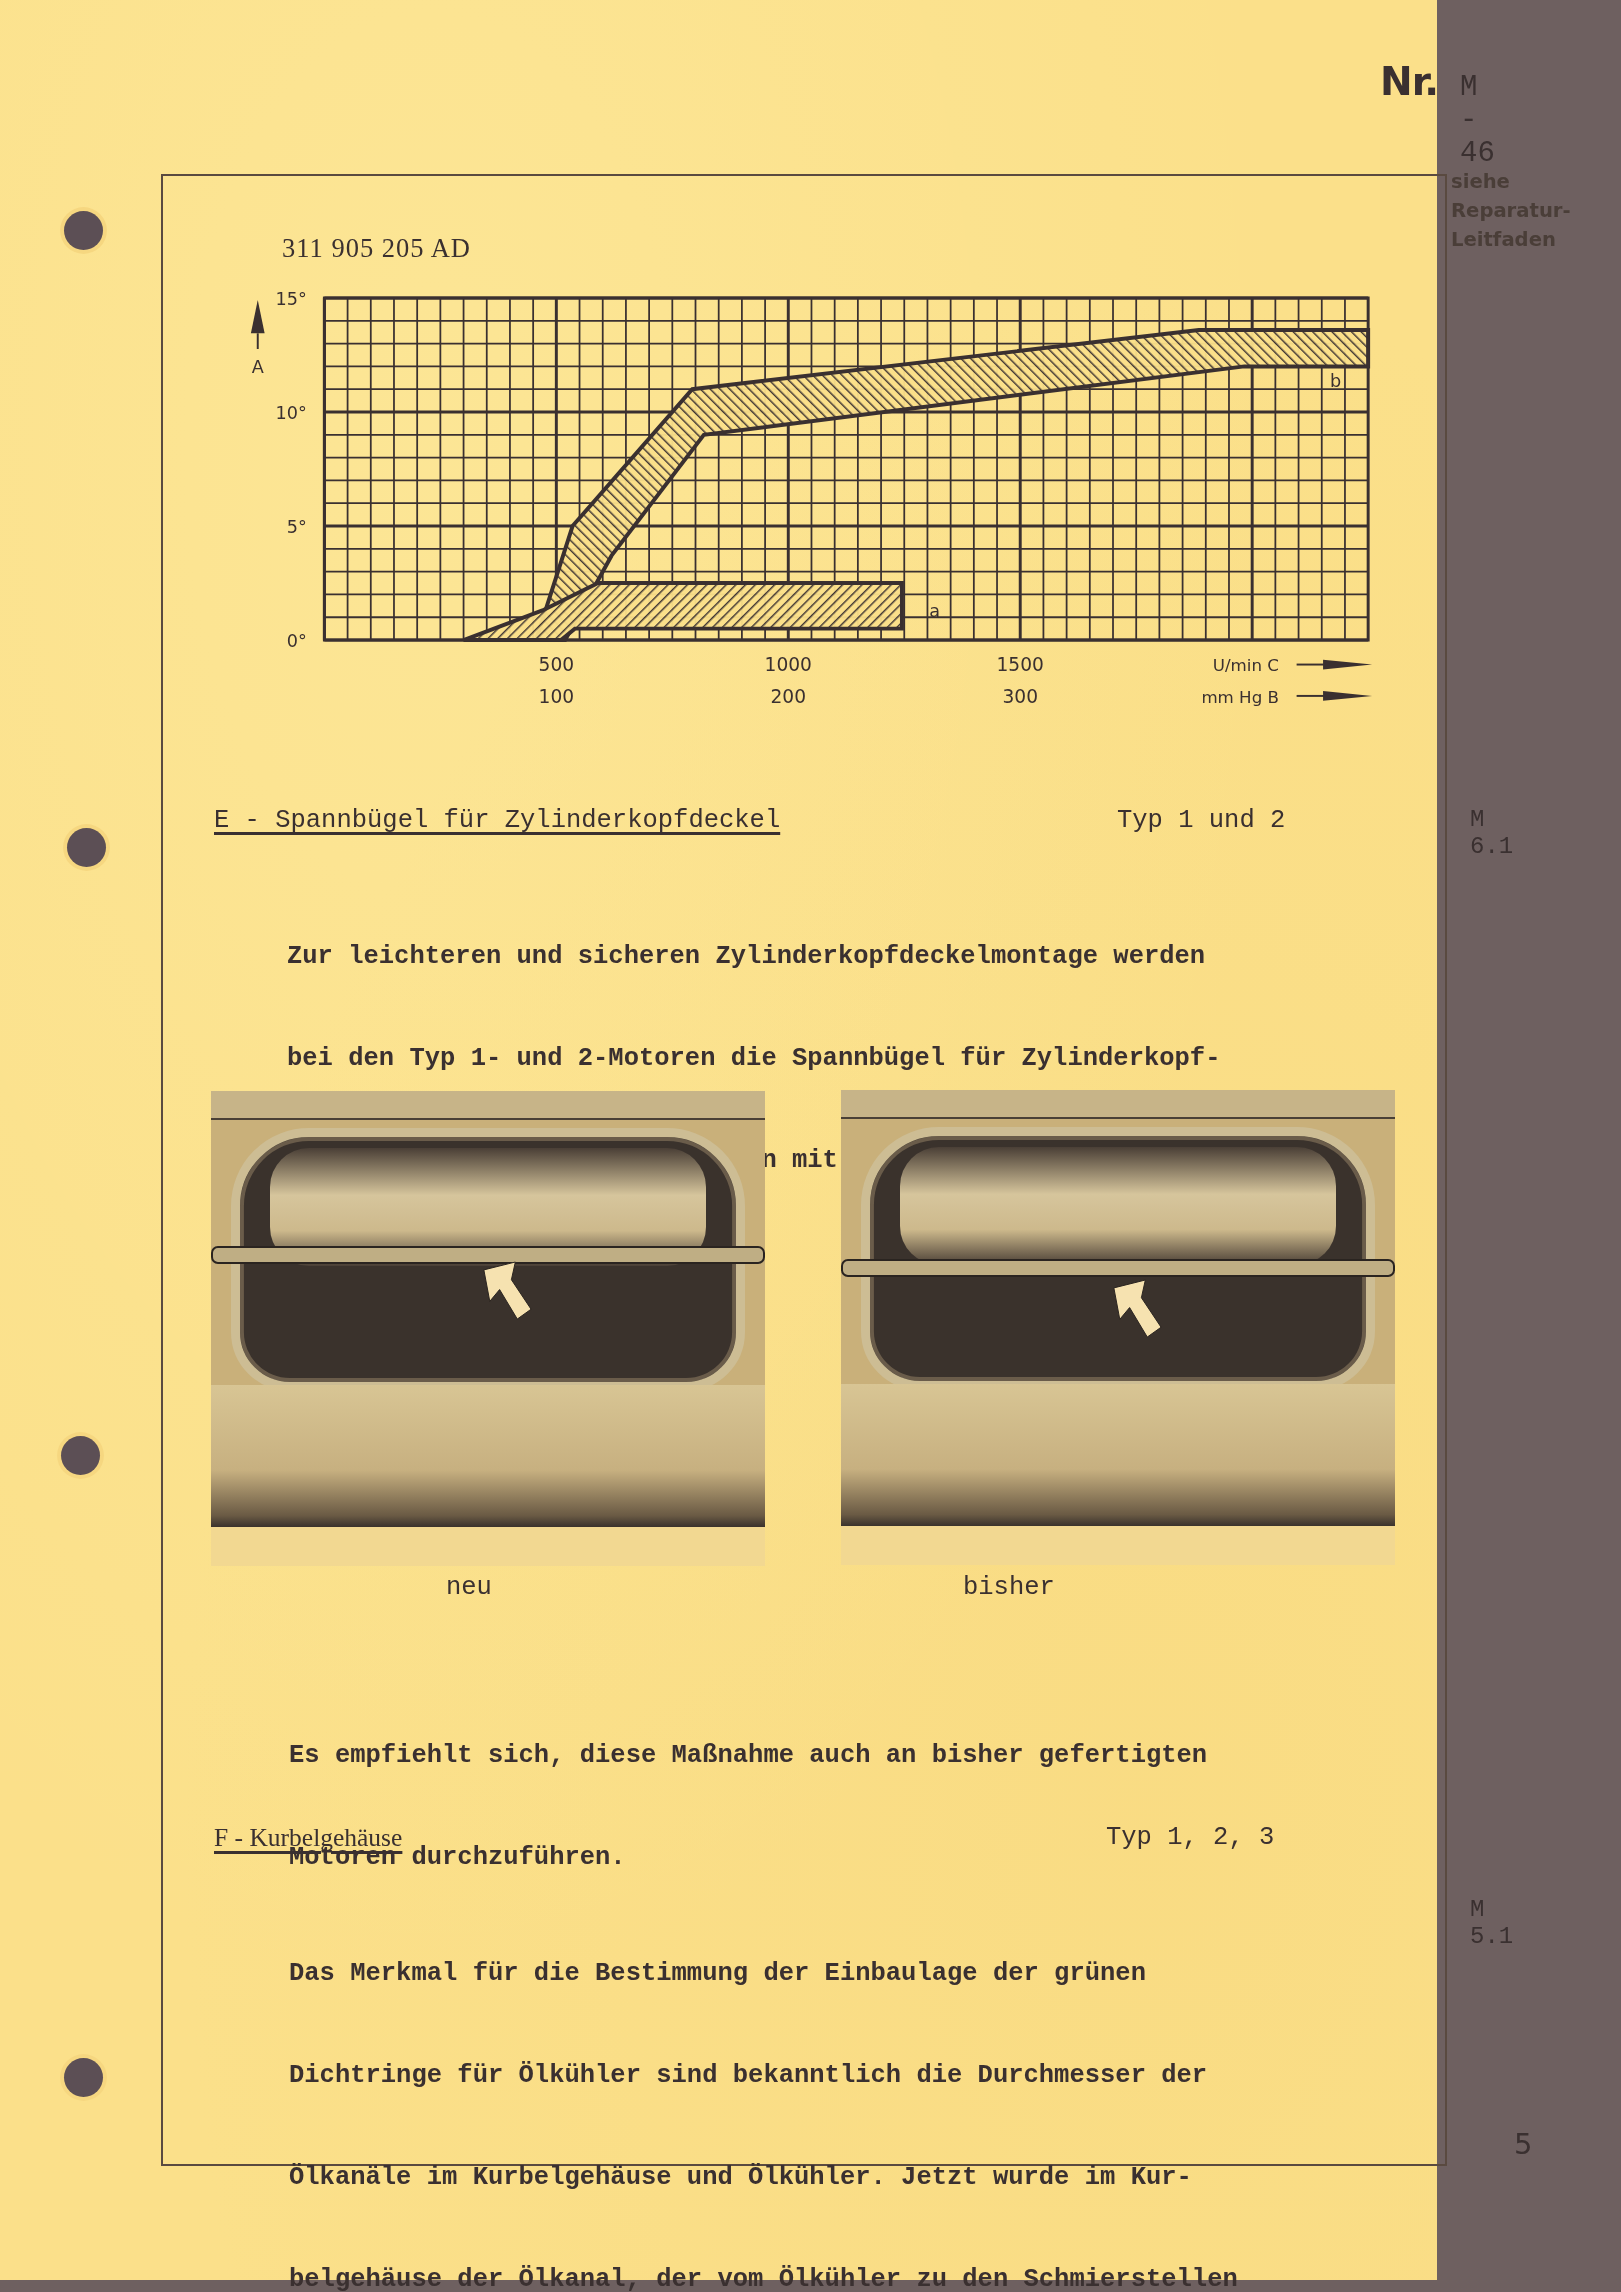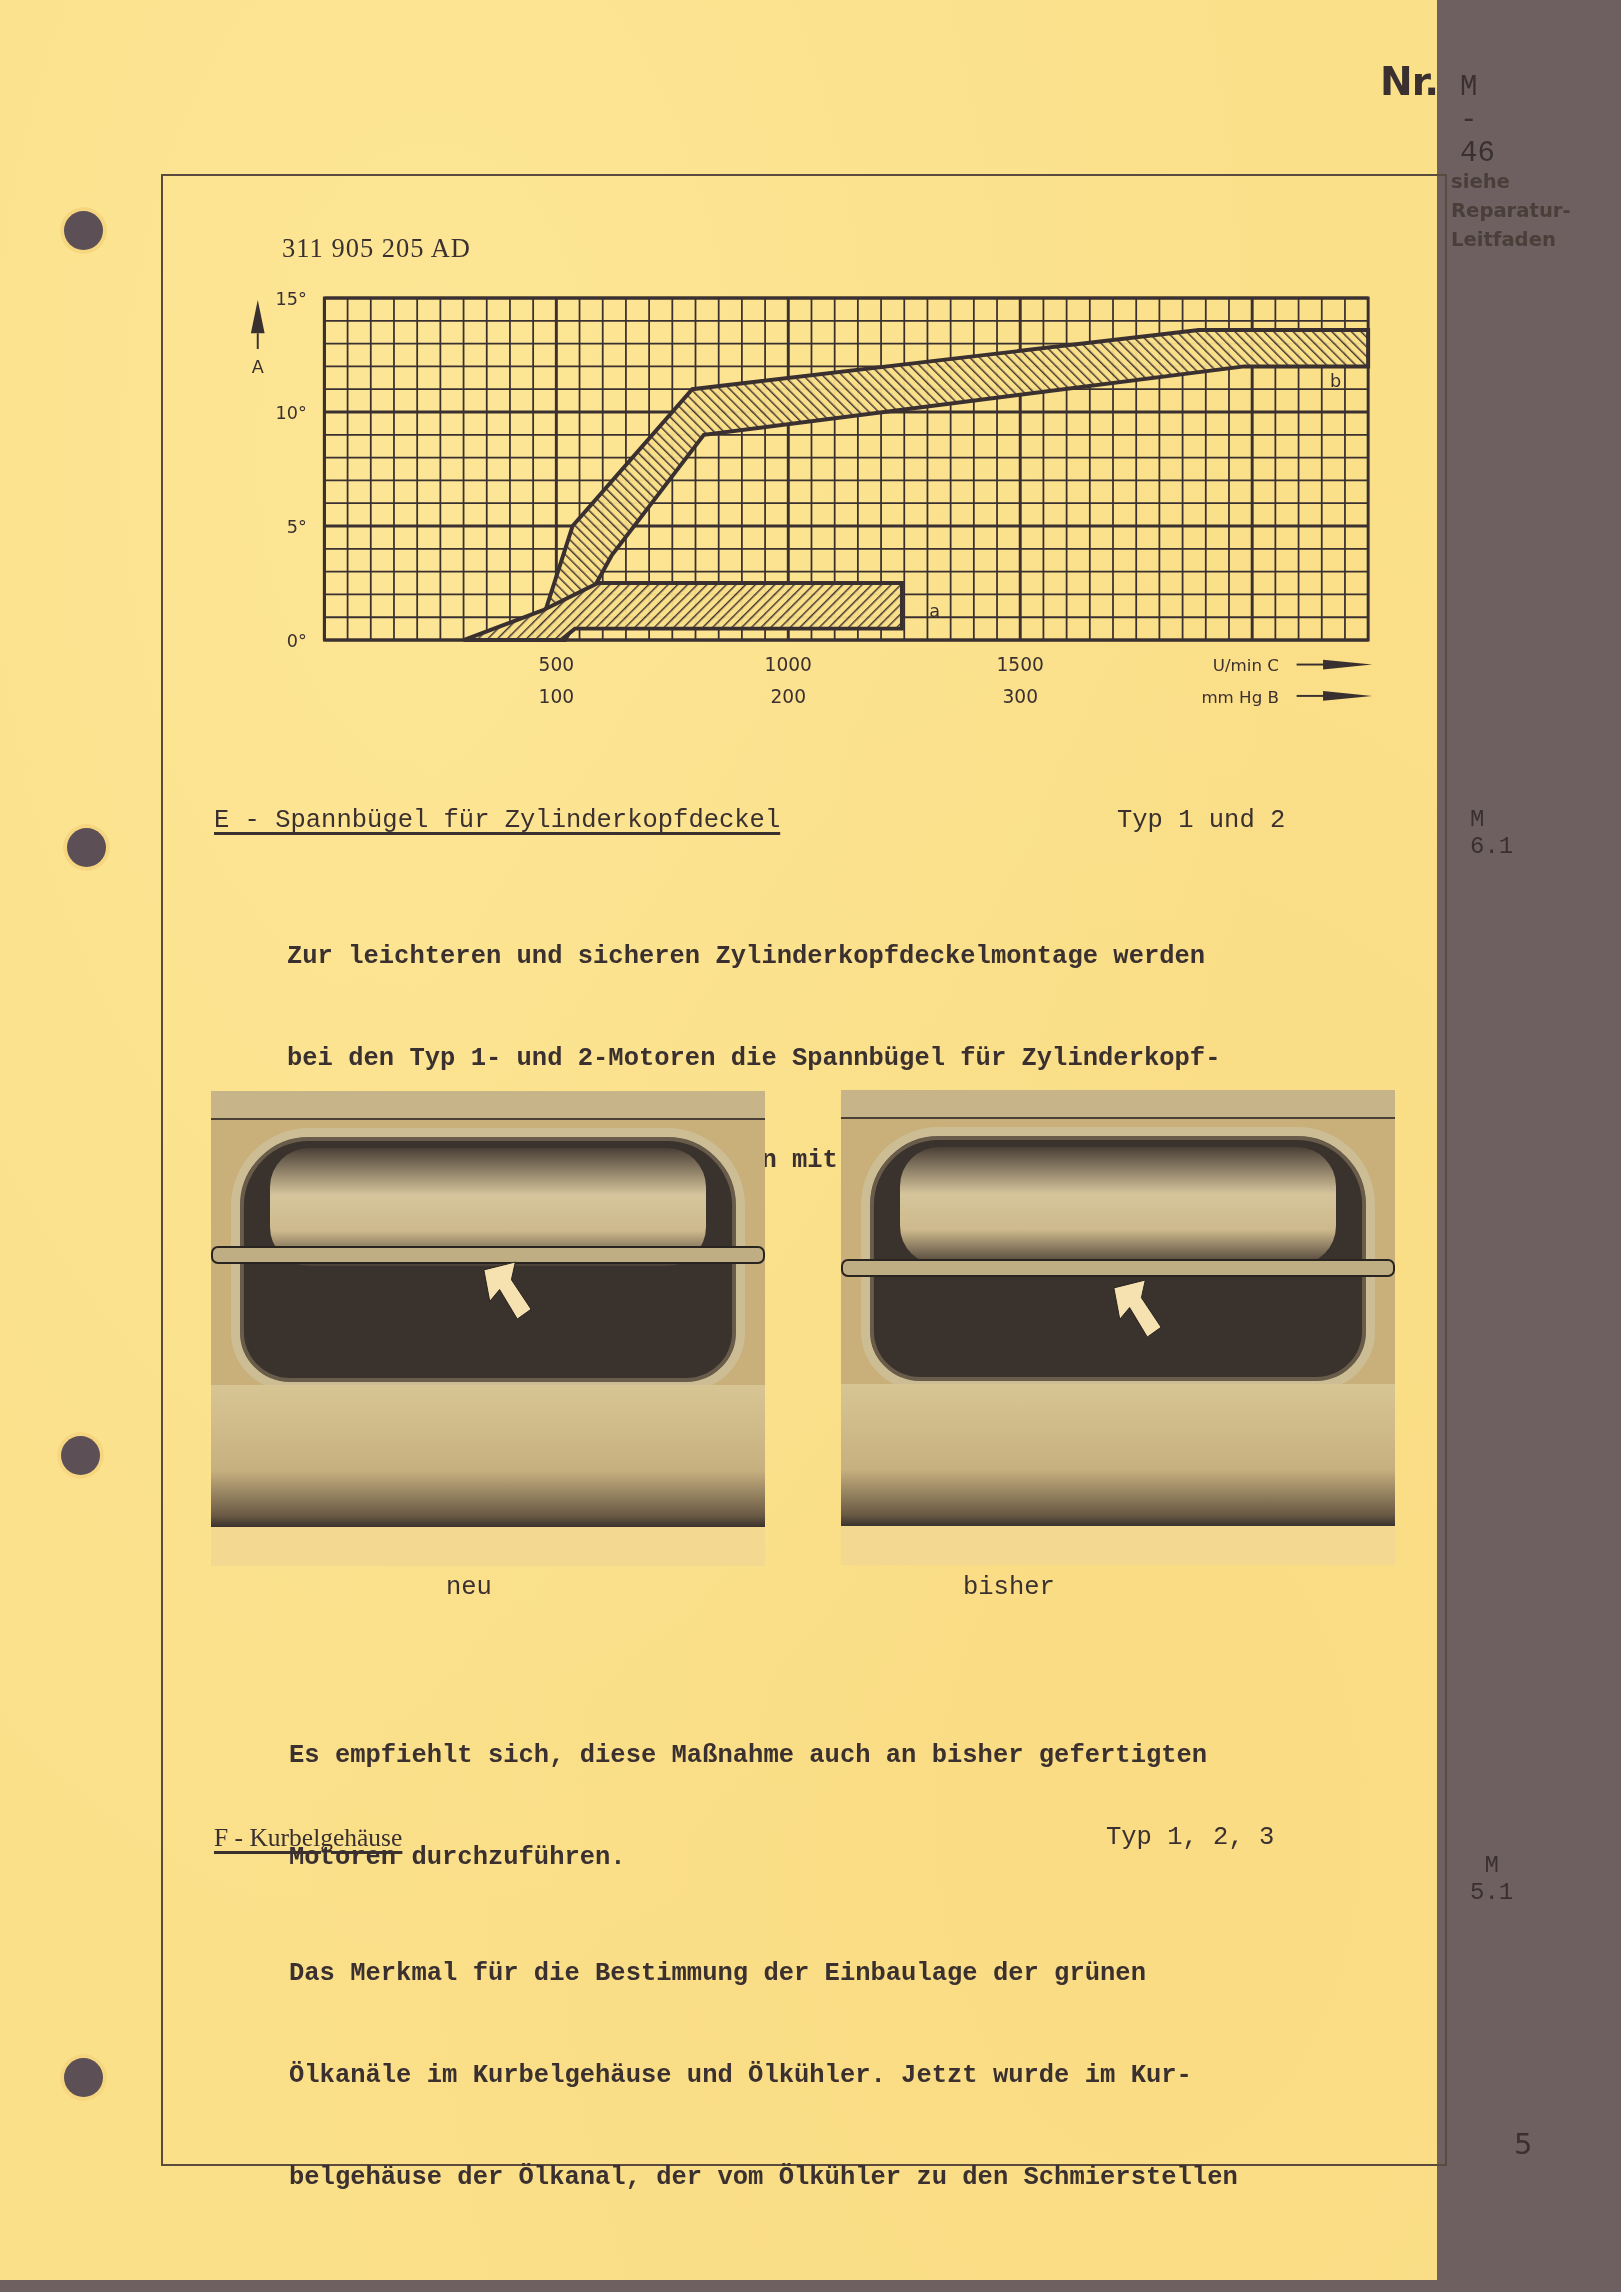--- a/index.html
+++ b/index.html
@@ -194,24 +194,25 @@
   </div>
   <div class="caption" style="left:963px;top:1573px;">bisher</div>
 
   <div class="para" style="left:289px;top:1671px;">
     <div>Es empfiehlt sich, diese Maßnahme auch an bisher gefertigten</div>
     <div>Motoren durchzuführen.</div>
   </div>
 
   <div class="heading" style="left:214px;top:1823px;font-family:Liberation Serif, serif;">F - Kurbelgehäuse</div>
   <div class="typ" style="left:1106px;top:1823px;">Typ 1, 2, 3</div>
-  <div class="ref" style="left:1470px;top:1852px;text-align:center;">M 5.1</div>
+  <div class="ref" style="left:1470px;top:1896px;">M 5.1</div>
 
   <div class="para" style="left:289px;top:1889px;">
     <div>Das Merkmal für die Bestimmung der Einbaulage der grünen</div>
+    <div>Dichtringe für Ölkühler sind bekanntlich die Durchmesser der</div>
     <div>Ölkanäle im Kurbelgehäuse und Ölkühler. Jetzt wurde im Kur-</div>
     <div>belgehäuse der Ölkanal, der vom Ölkühler zu den Schmierstellen</div>
     
     
   </div>
 
   <div class="pagenum">5</div>
 </div>
 
 

